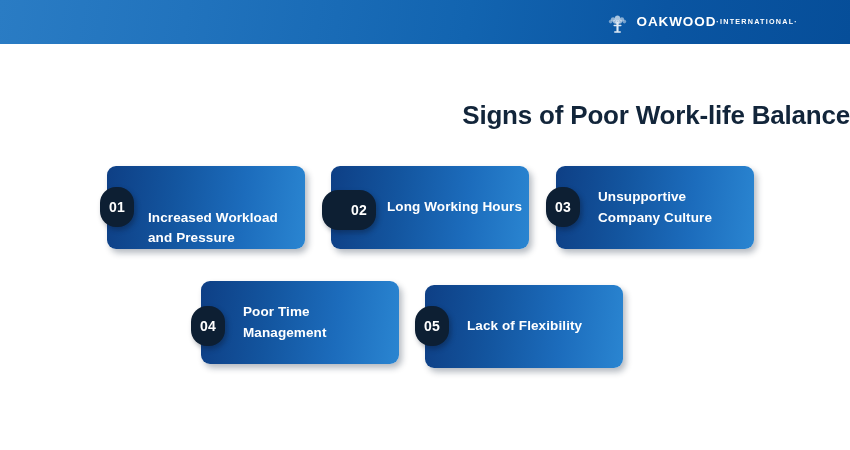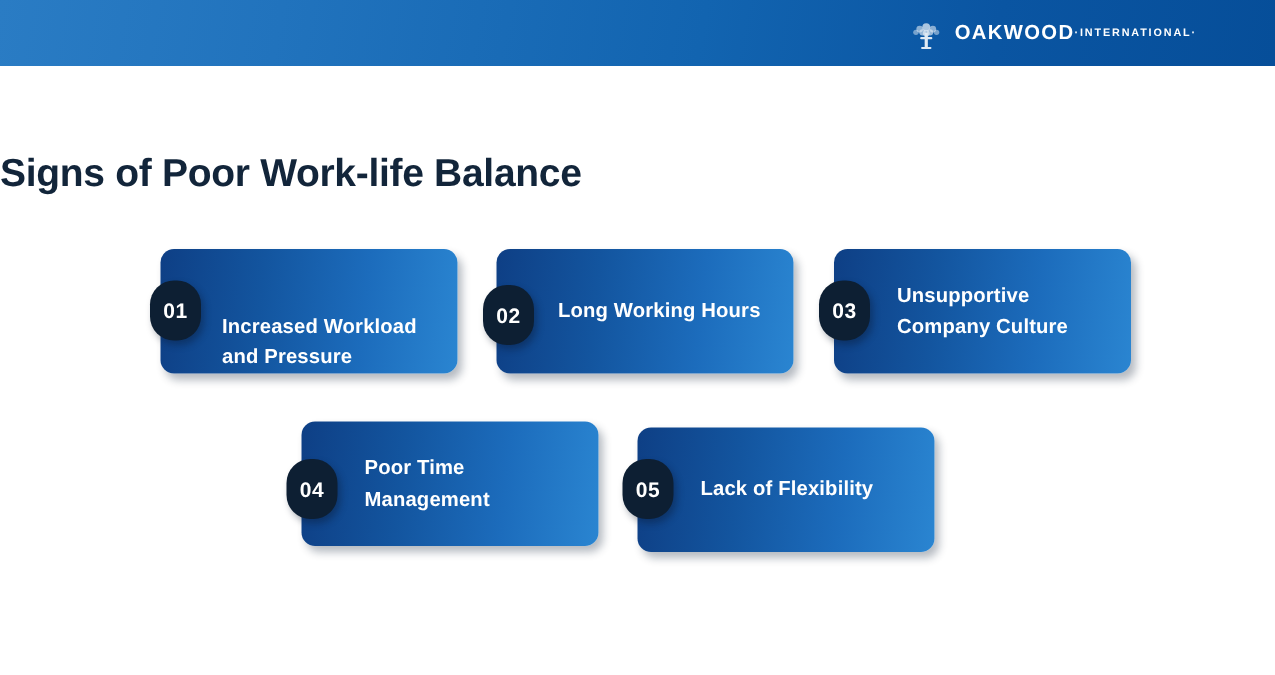--- a/index.html
+++ b/index.html
@@ -58,21 +58,21 @@
     letter-spacing: 1.25px;
     margin-top: 2.5px;
   }
 
   
   #page-title {
     position: absolute;
     left: 0;
     top: 100px;
     width: 850px;
-    text-align: left;
+    text-align: right;
     color: #12253a;
     font-size: 26px;
     font-weight: bold;
     letter-spacing: -0.2px;
     font-family: "Liberation Sans", sans-serif;
   }
 
   
   .card {
     position: absolute;
@@ -108,22 +108,22 @@
     box-shadow: 2px 3px 5px rgba(8, 20, 40, 0.35);
     z-index: 4;
     letter-spacing: 0.3px;
   }
 
   
   #card-01 { left: 107px; top: 166px; width: 198px; align-items: flex-end; }
   #badge-01 { left: 100px;  top: 187px; }
   #label-01 { margin-left: 41px; width: 140px; }
 
-  #card-02 { left: 331px; top: 166px; width: 198px; }
-  #badge-02 { left: 322px; top: 190px; }
+  #card-02 { left: 331px; top: 166px; width: 198px; text-align: right; }
+  #badge-02 { left: 322px; top: 190px; padding-left: 20px; }
   #label-02 { margin-left: 41px; width: 150px; }
 
   #card-03 { left: 556px; top: 166px; width: 198px; }
   #badge-03 { left: 546px; top: 187px; }
   #label-03 { margin-left: 42px; width: 148px; }
 
   
   #card-04 { left: 201px; top: 281px; width: 198px; }
   #badge-04 { left: 191px; top: 306px; }
   #label-04 { margin-left: 42px; width: 148px; }

